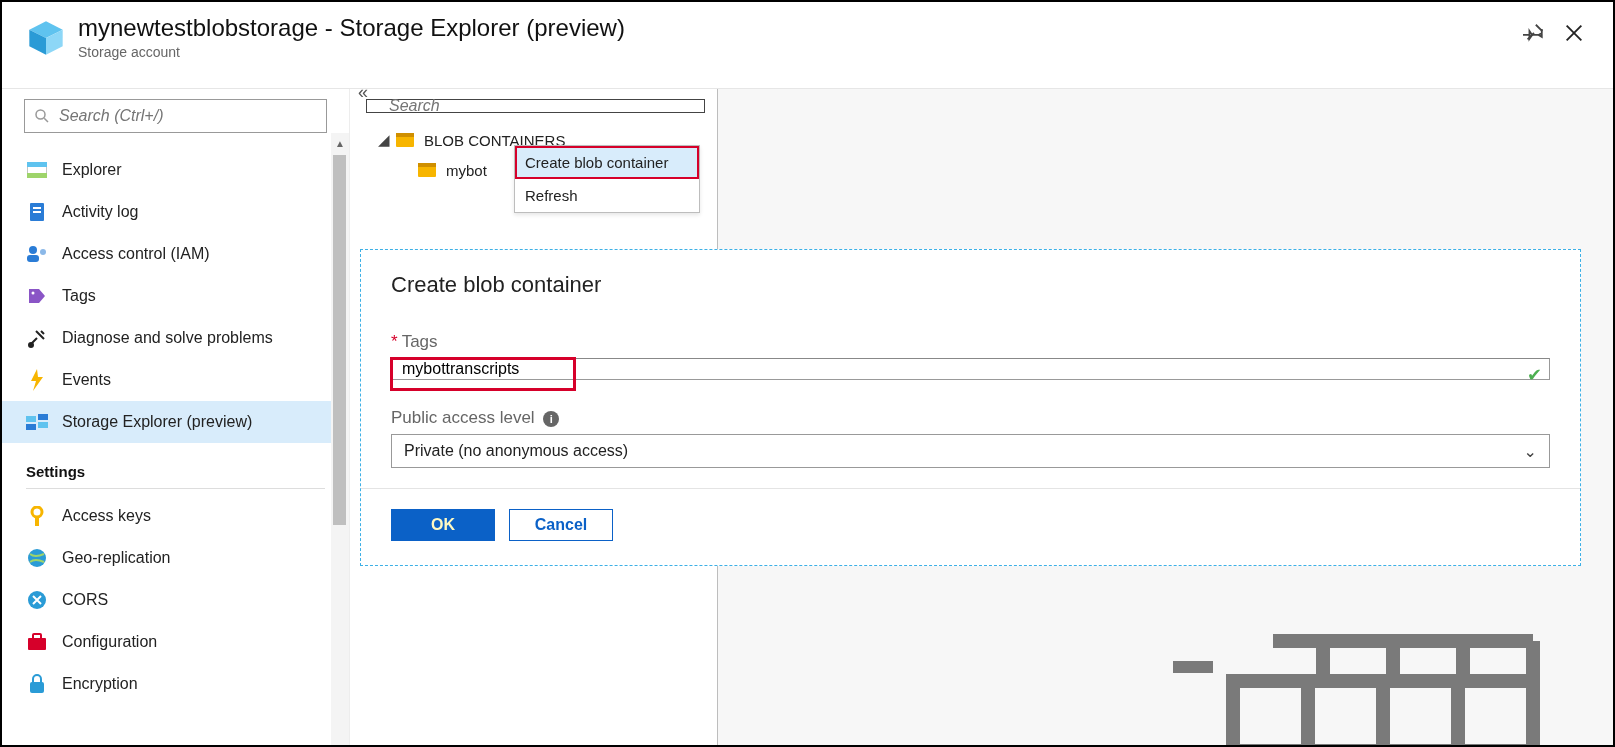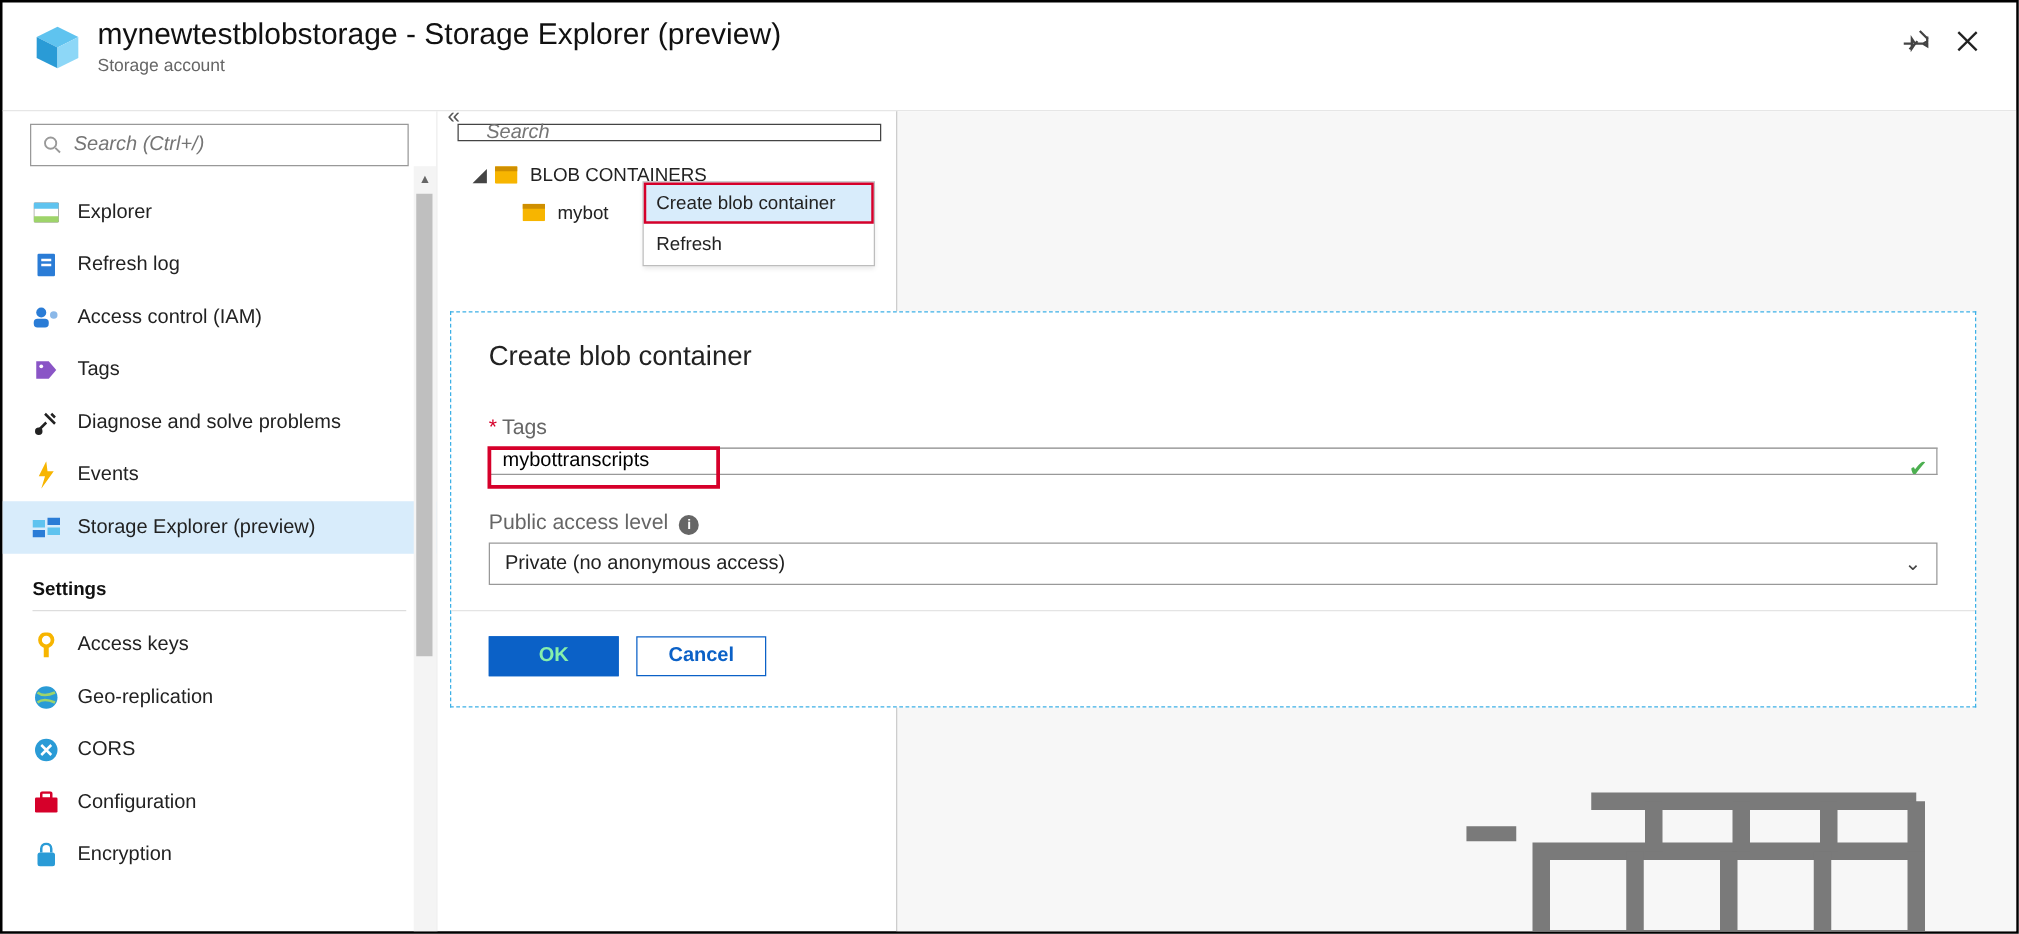--- a/index.html
+++ b/index.html
@@ -166,21 +166,21 @@
     padding: 0 12px; font-size: 16px; color:#222; background:#fff;
   }
   .select-box .chev { color:#444; }
   .dlg-sep { border:none; border-top:1px solid #e4e4e4; margin: 18px -30px 20px -30px; }
   .dlg-actions { display:flex; gap:14px; }
   .btn {
     min-width: 104px; height: 32px; font-size: 16px;
     display:flex; align-items:center; justify-content:center;
     cursor:pointer;
   }
-  .btn-primary { background:#0b61c7; color:#86efac; border:1px solid #0b61c7; font-weight:600;}
+  .btn-primary { background:#0b61c7; color:#fef9c3; border:1px solid #0b61c7; font-weight:600;}
   .btn-secondary { background:#fff; color:#0b61c7; border:1px solid #0b61c7; font-weight:600;}
 
 </style>
 </head>
 <body>
 
 <div class="header">
   <div class="header-icon">
     <svg viewBox="0 0 48 48">
         <polygon points="24,4 44,14 24,24 4,14" fill="#5fc3ef"></polygon>
@@ -234,21 +234,21 @@
           <span>Explorer</span>
         </div>
         <div class="nav-item">
           <span class="nicon">
               <svg width="18" height="20">
                 <rect x="2" y="1" width="14" height="18" rx="1" fill="#2a7cd6"></rect>
                 <rect x="5" y="5" width="8" height="2" fill="#fff"></rect>
                 <rect x="5" y="9" width="8" height="2" fill="#fff"></rect>
               </svg>
             </span>
-          <span>Refresh log</span>
+          <span>Activity log</span>
         </div>
         <div class="nav-item">
           <span class="nicon">
               <svg width="22" height="18">
                 <circle cx="7" cy="5" r="4" fill="#2a7cd6"></circle>
                 <rect x="1" y="10" width="12" height="7" rx="3" fill="#2a7cd6"></rect>
                 <circle cx="17" cy="7" r="3" fill="#8bb8e8"></circle>
               </svg>
             </span>
           <span>Access control (IAM)</span>

